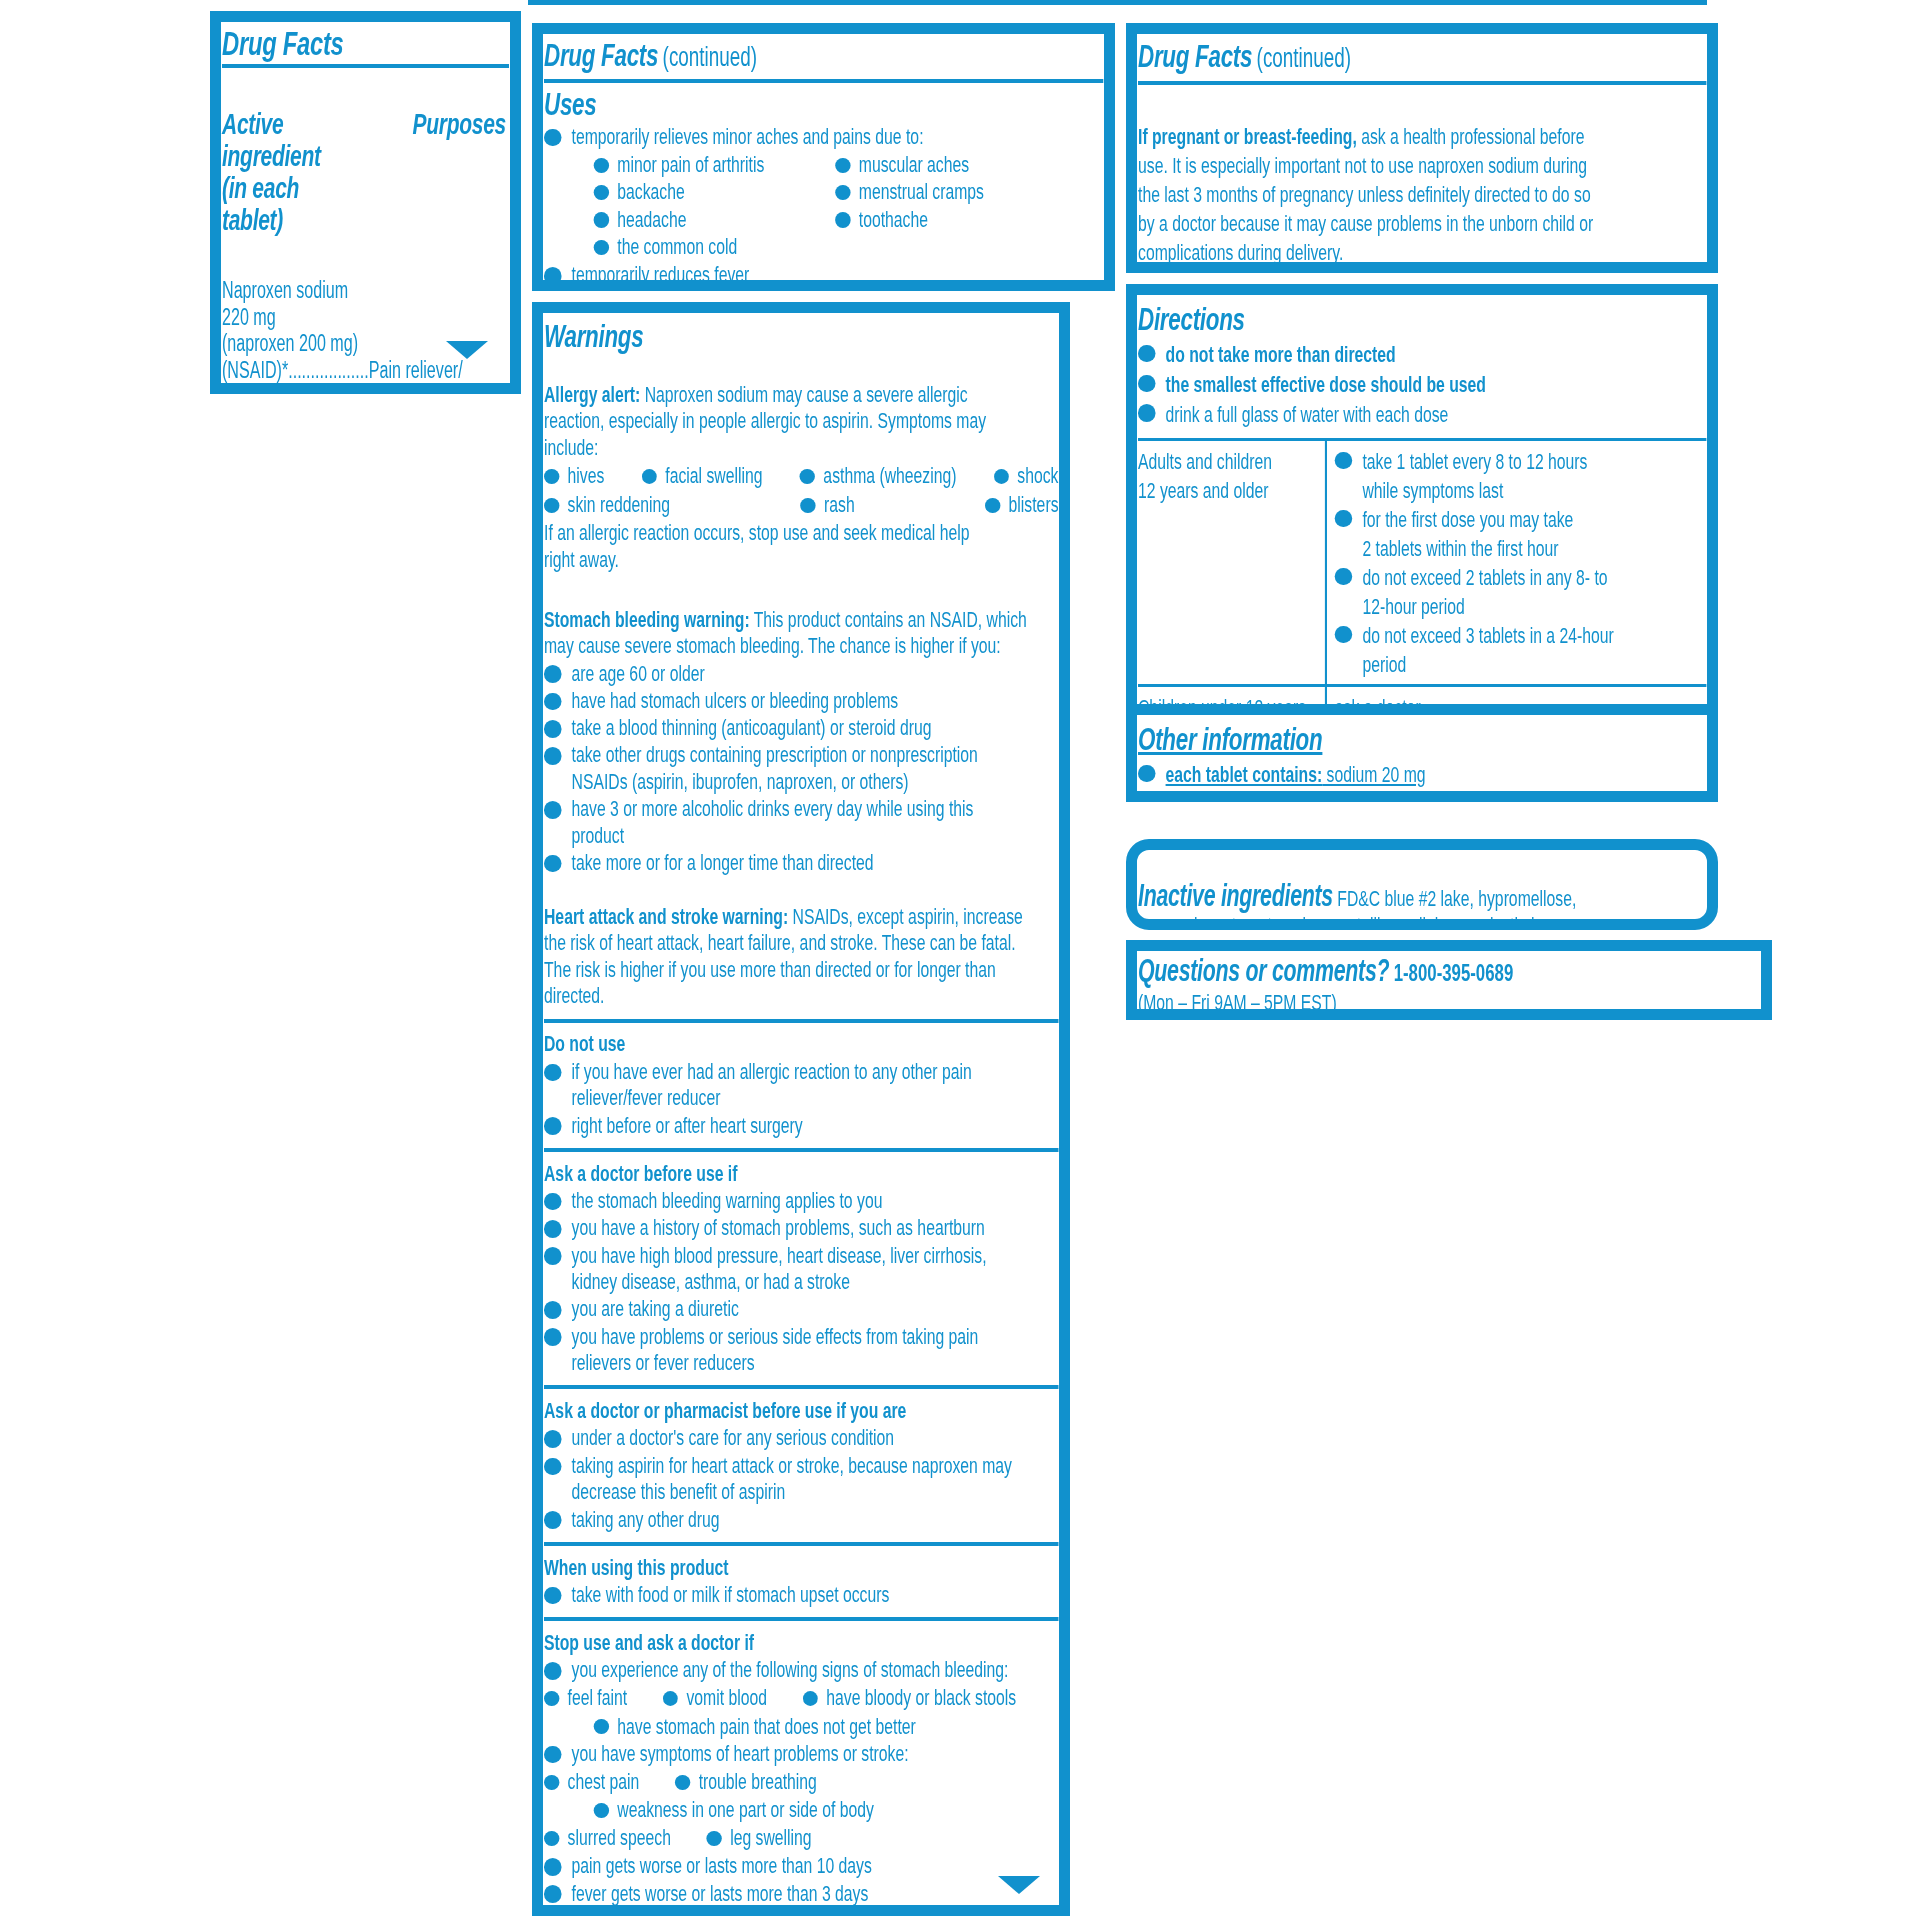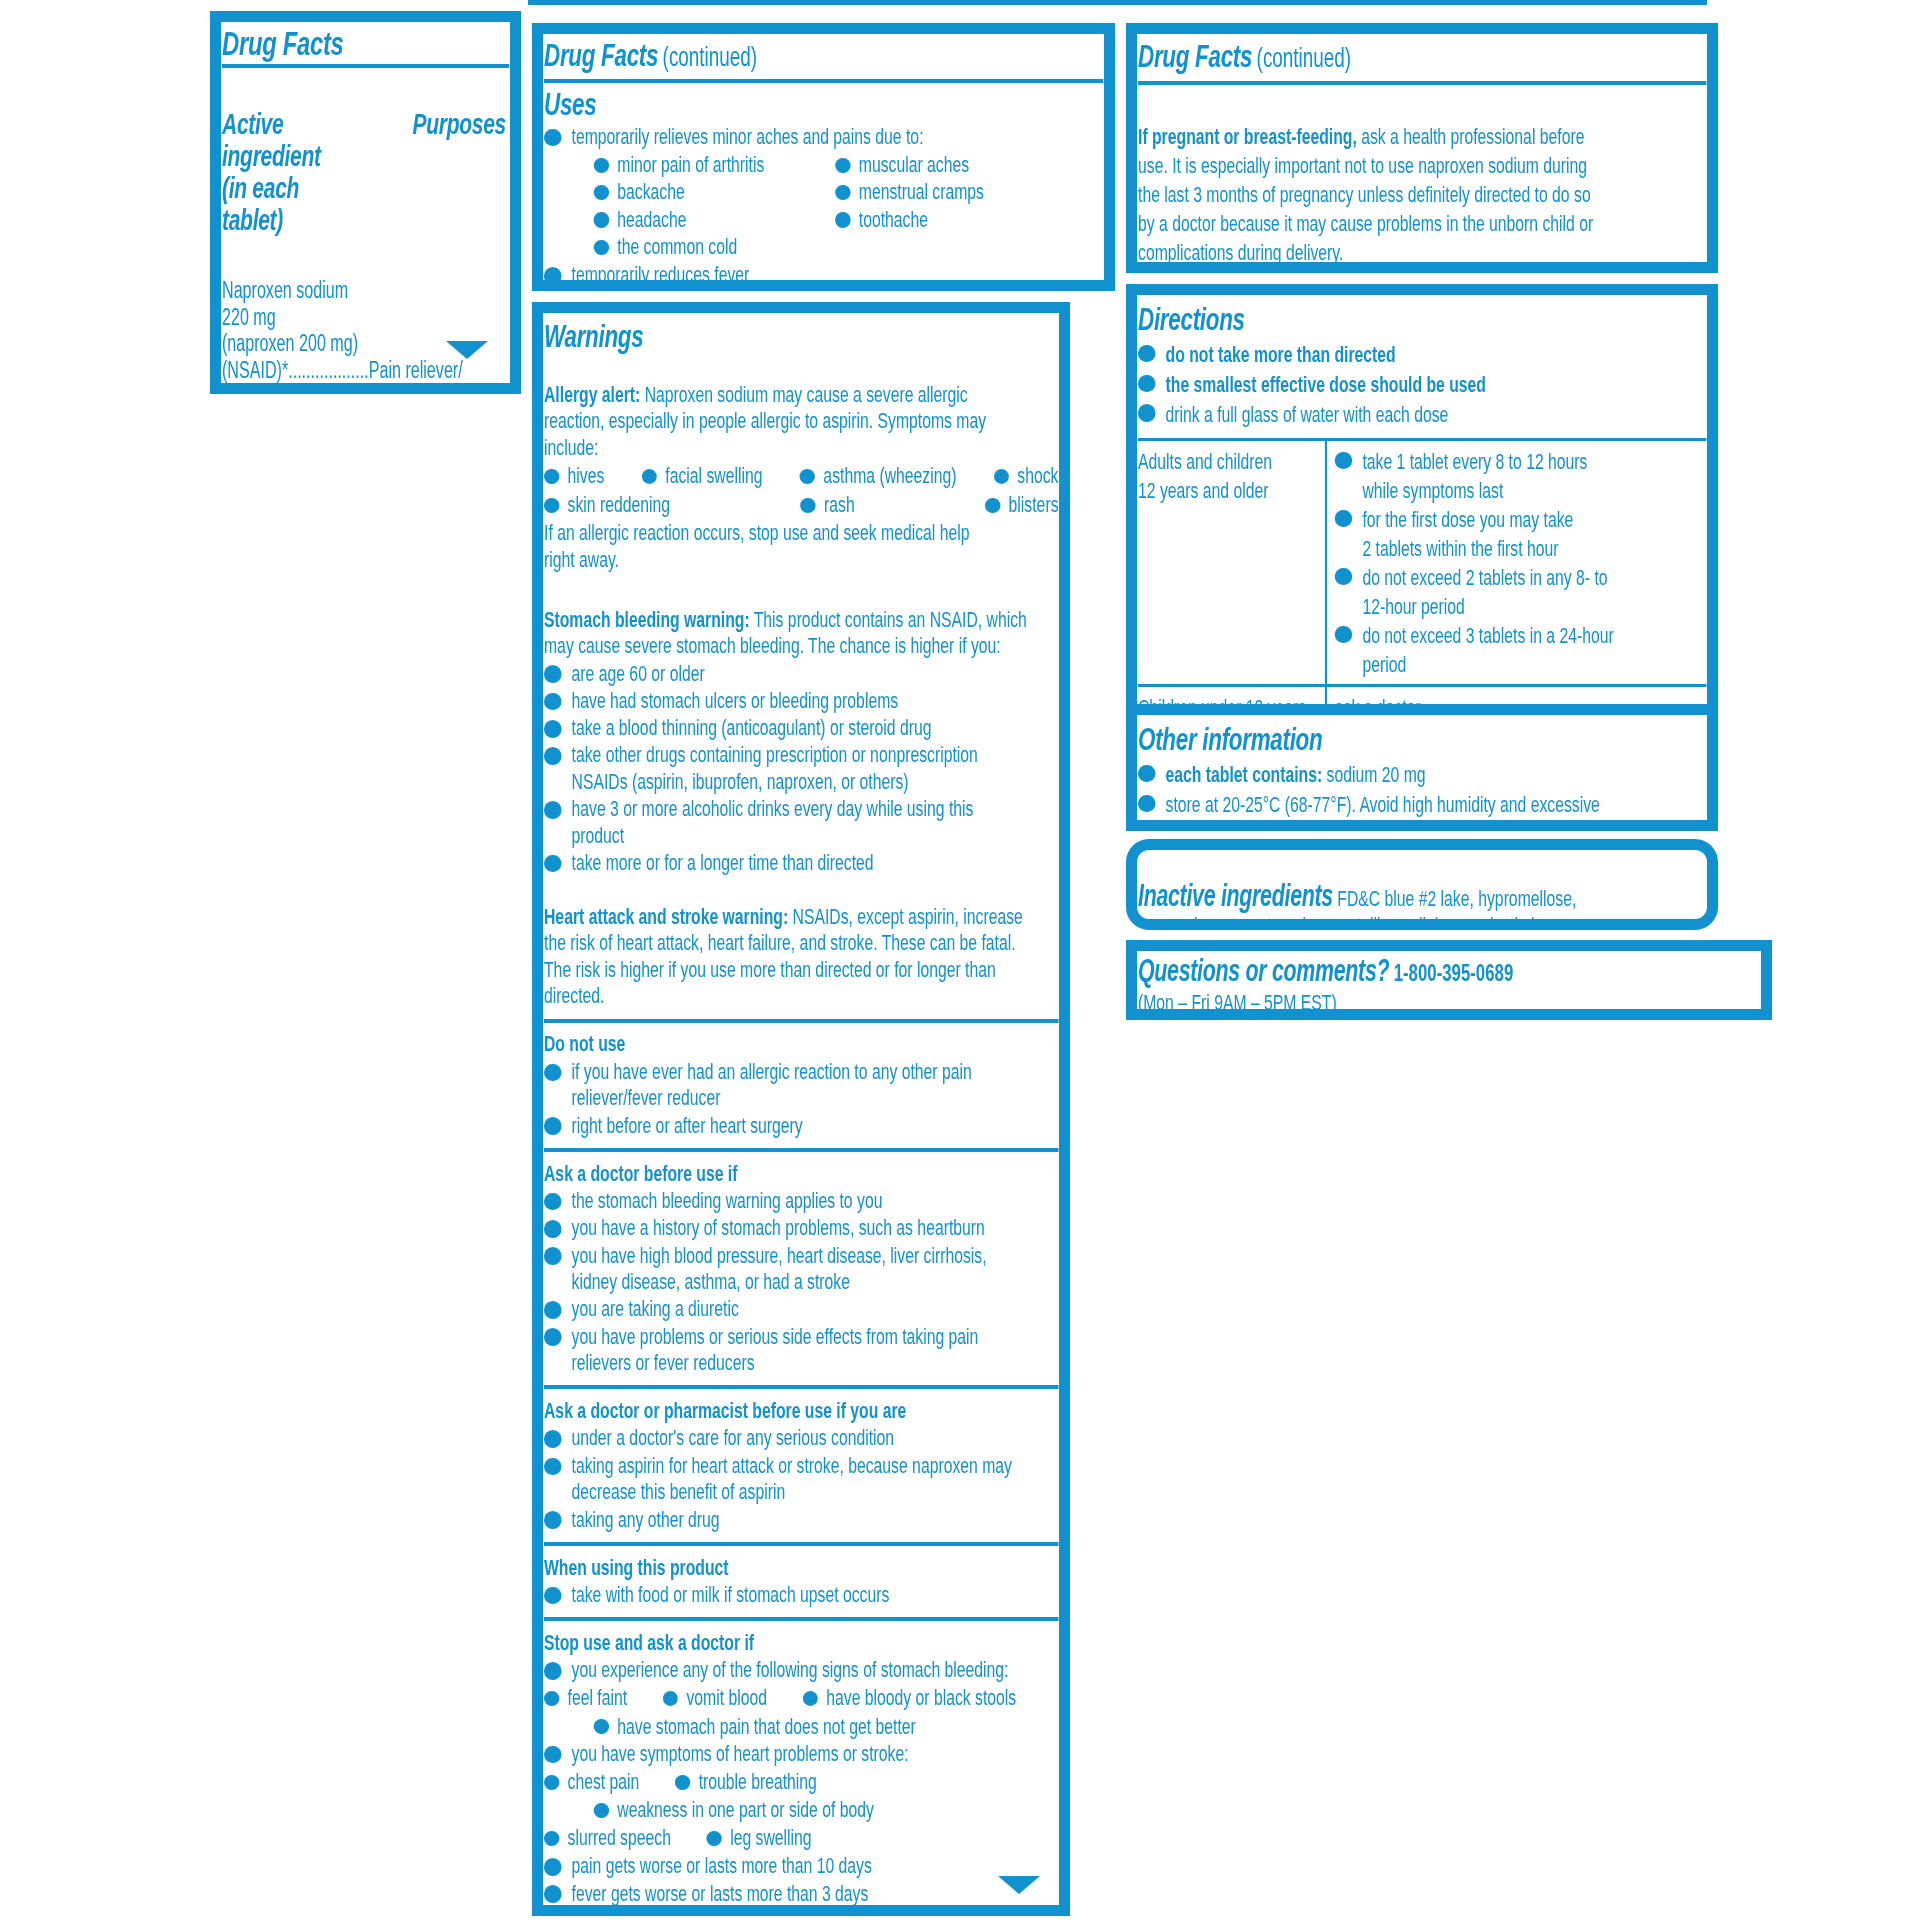--- a/index.html
+++ b/index.html
@@ -18,21 +18,21 @@
   .pad{ padding:8px 1px; height:100%; position:relative; }
   
   .cond{ width:143%; transform:scaleX(.70); transform-origin:0 0; }
 
   
   .p-active { left:210px;  top:11.2px;   width:311px; height:383px; }
   .p-uses   { left:532px;  top:22.5px;   width:583px; height:268px; }
   .p-warn   { left:532px;  top:302px;  width:538px; height:1614px; }
   .p-preg   { left:1126px; top:22.5px;   width:592px; height:250px; }
   .p-dir    { left:1126px; top:284px;  width:592px; height:503px; }
-  .p-other  { left:1126px; top:704px;  width:592px; height:127px; }
+  .p-other  { left:1126px; top:704px;  width:592px; height:98px;text-decoration:underline; }
   .p-inact  { left:1126px; top:839px; width:592px; height:91px;border-radius:23px; }
   .p-q      { left:1126px; top:940px; width:646px; height:80px; }
 
   .top-strip{ position:absolute; left:528px; top:0; width:1179px; height:4.8px; background:var(--blue); }
 
   
   .hdr{ white-space:nowrap; }
   .df{ font-size:32px; font-weight:700; font-style:italic; letter-spacing:-0.4px; }
   .cont{ font-size:27px; }
   .rule{ height:4px; background:var(--blue); margin:7.2px 0 8px 0; }

